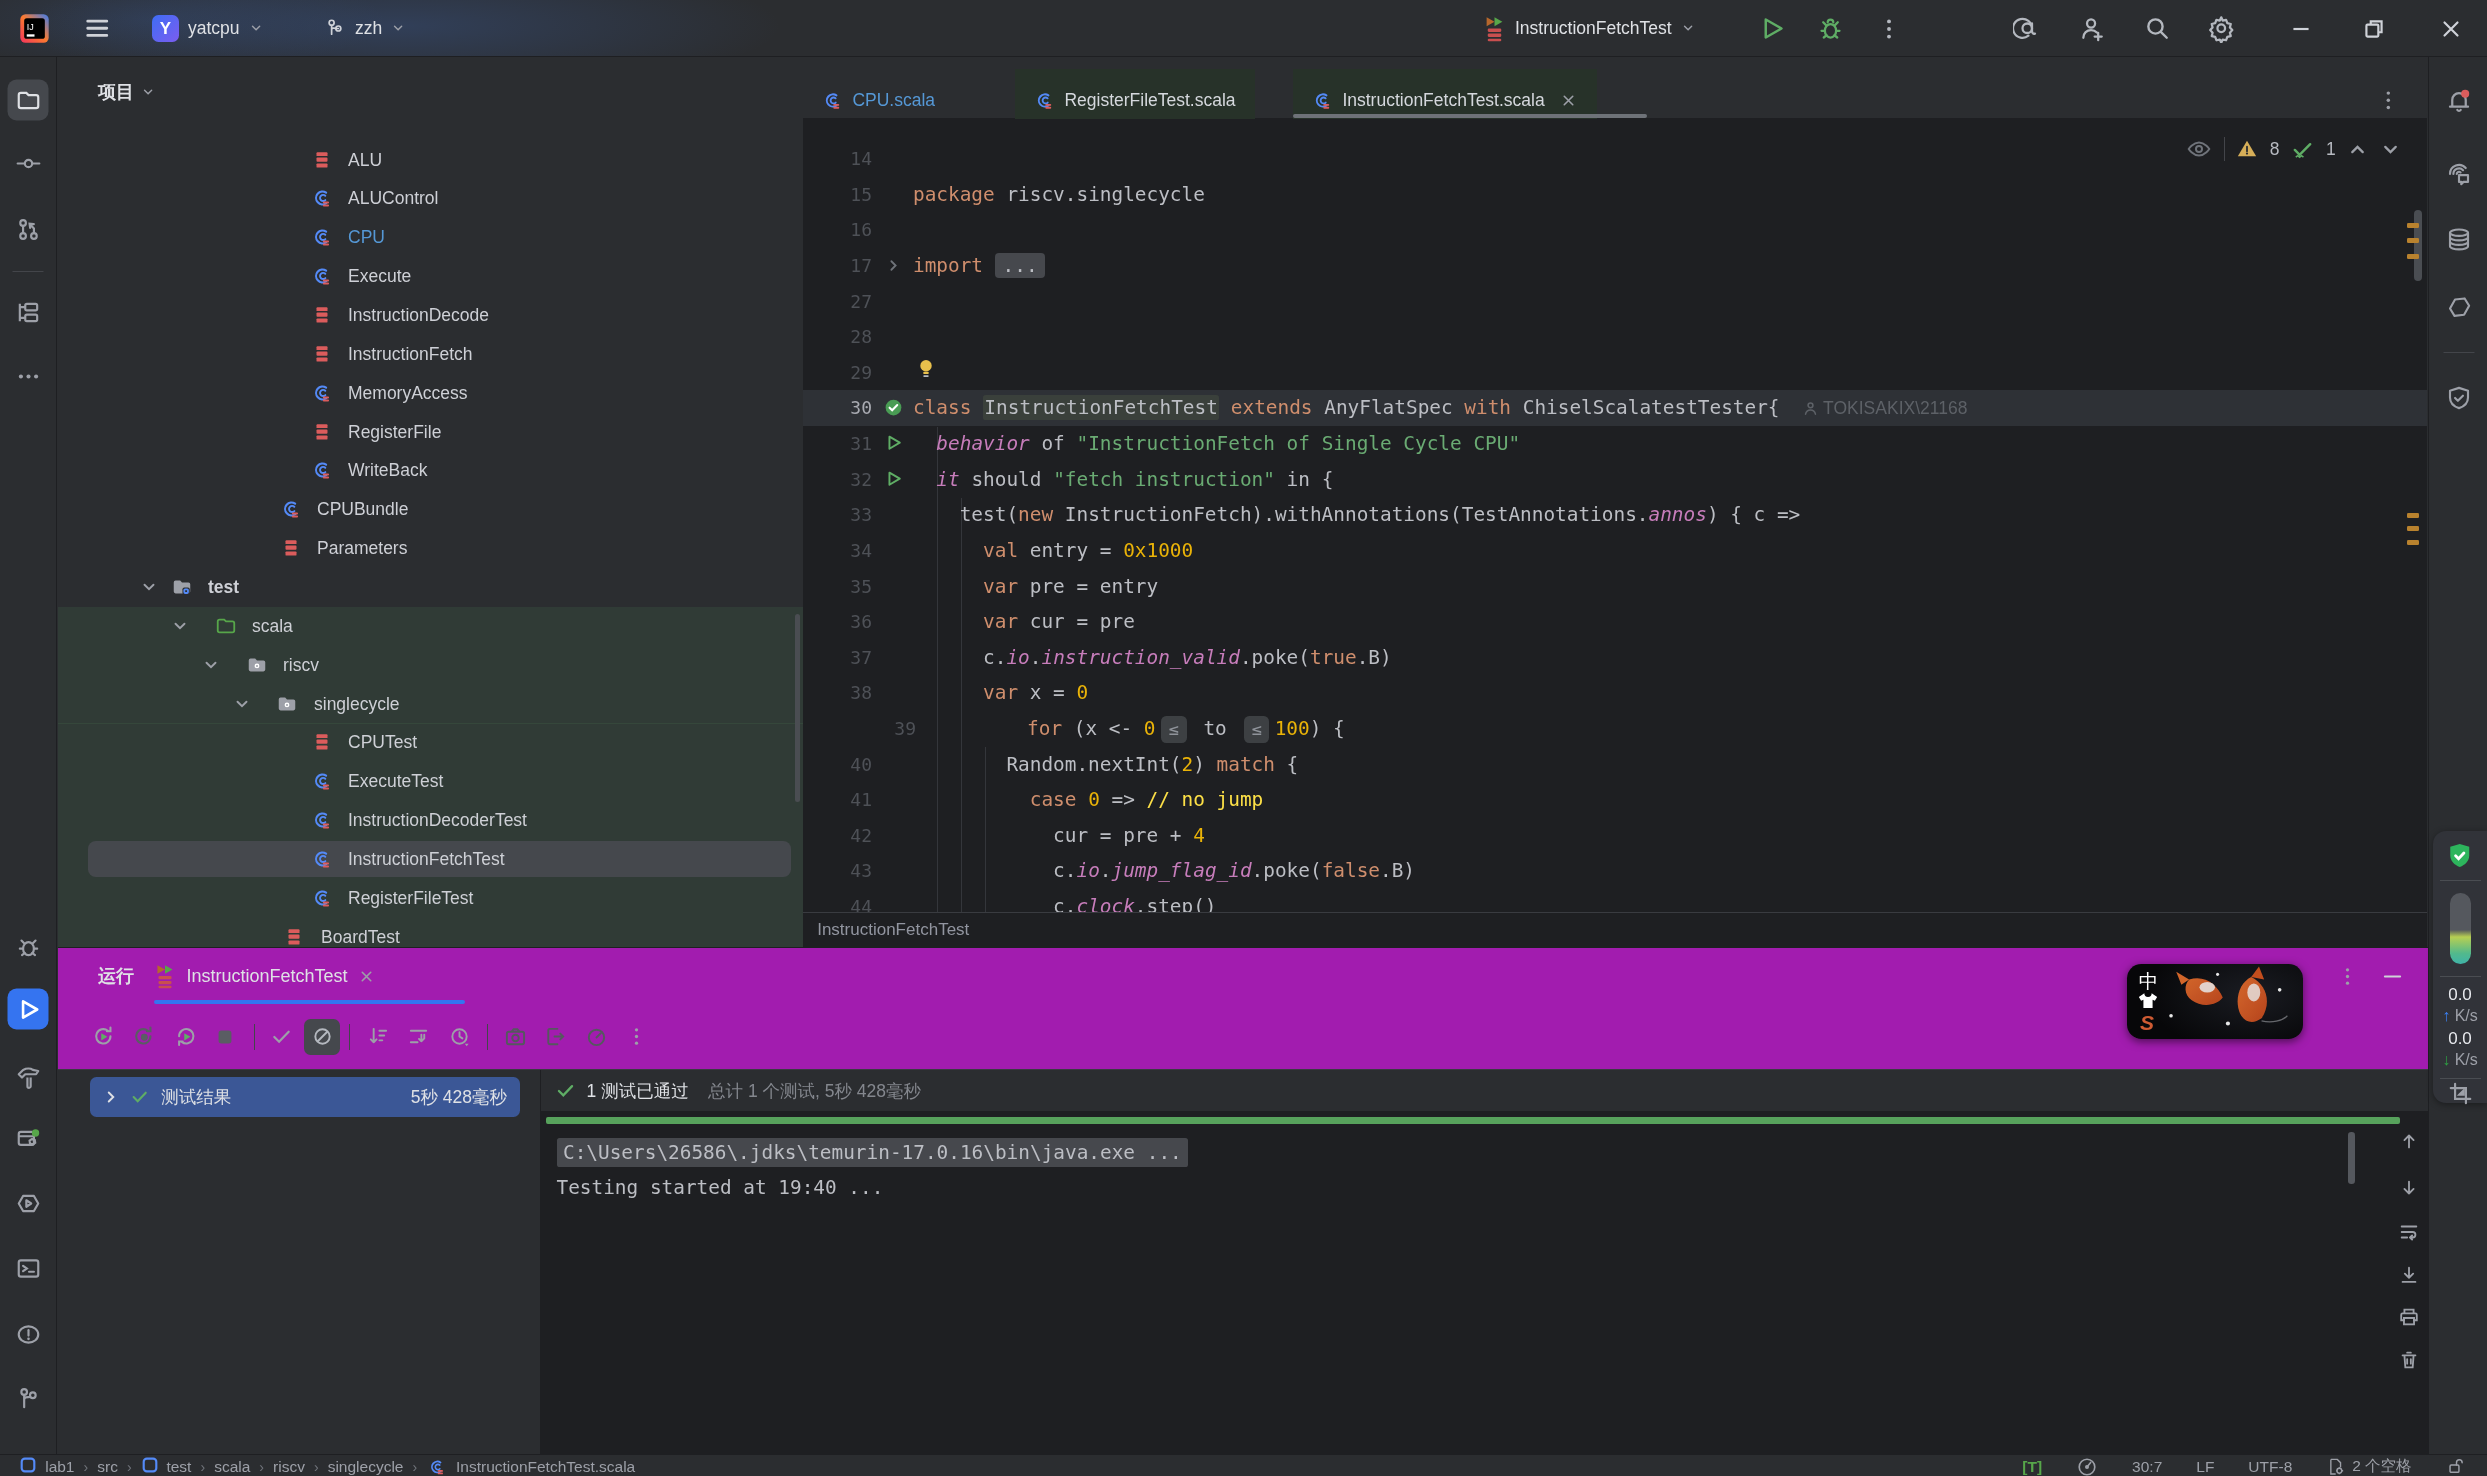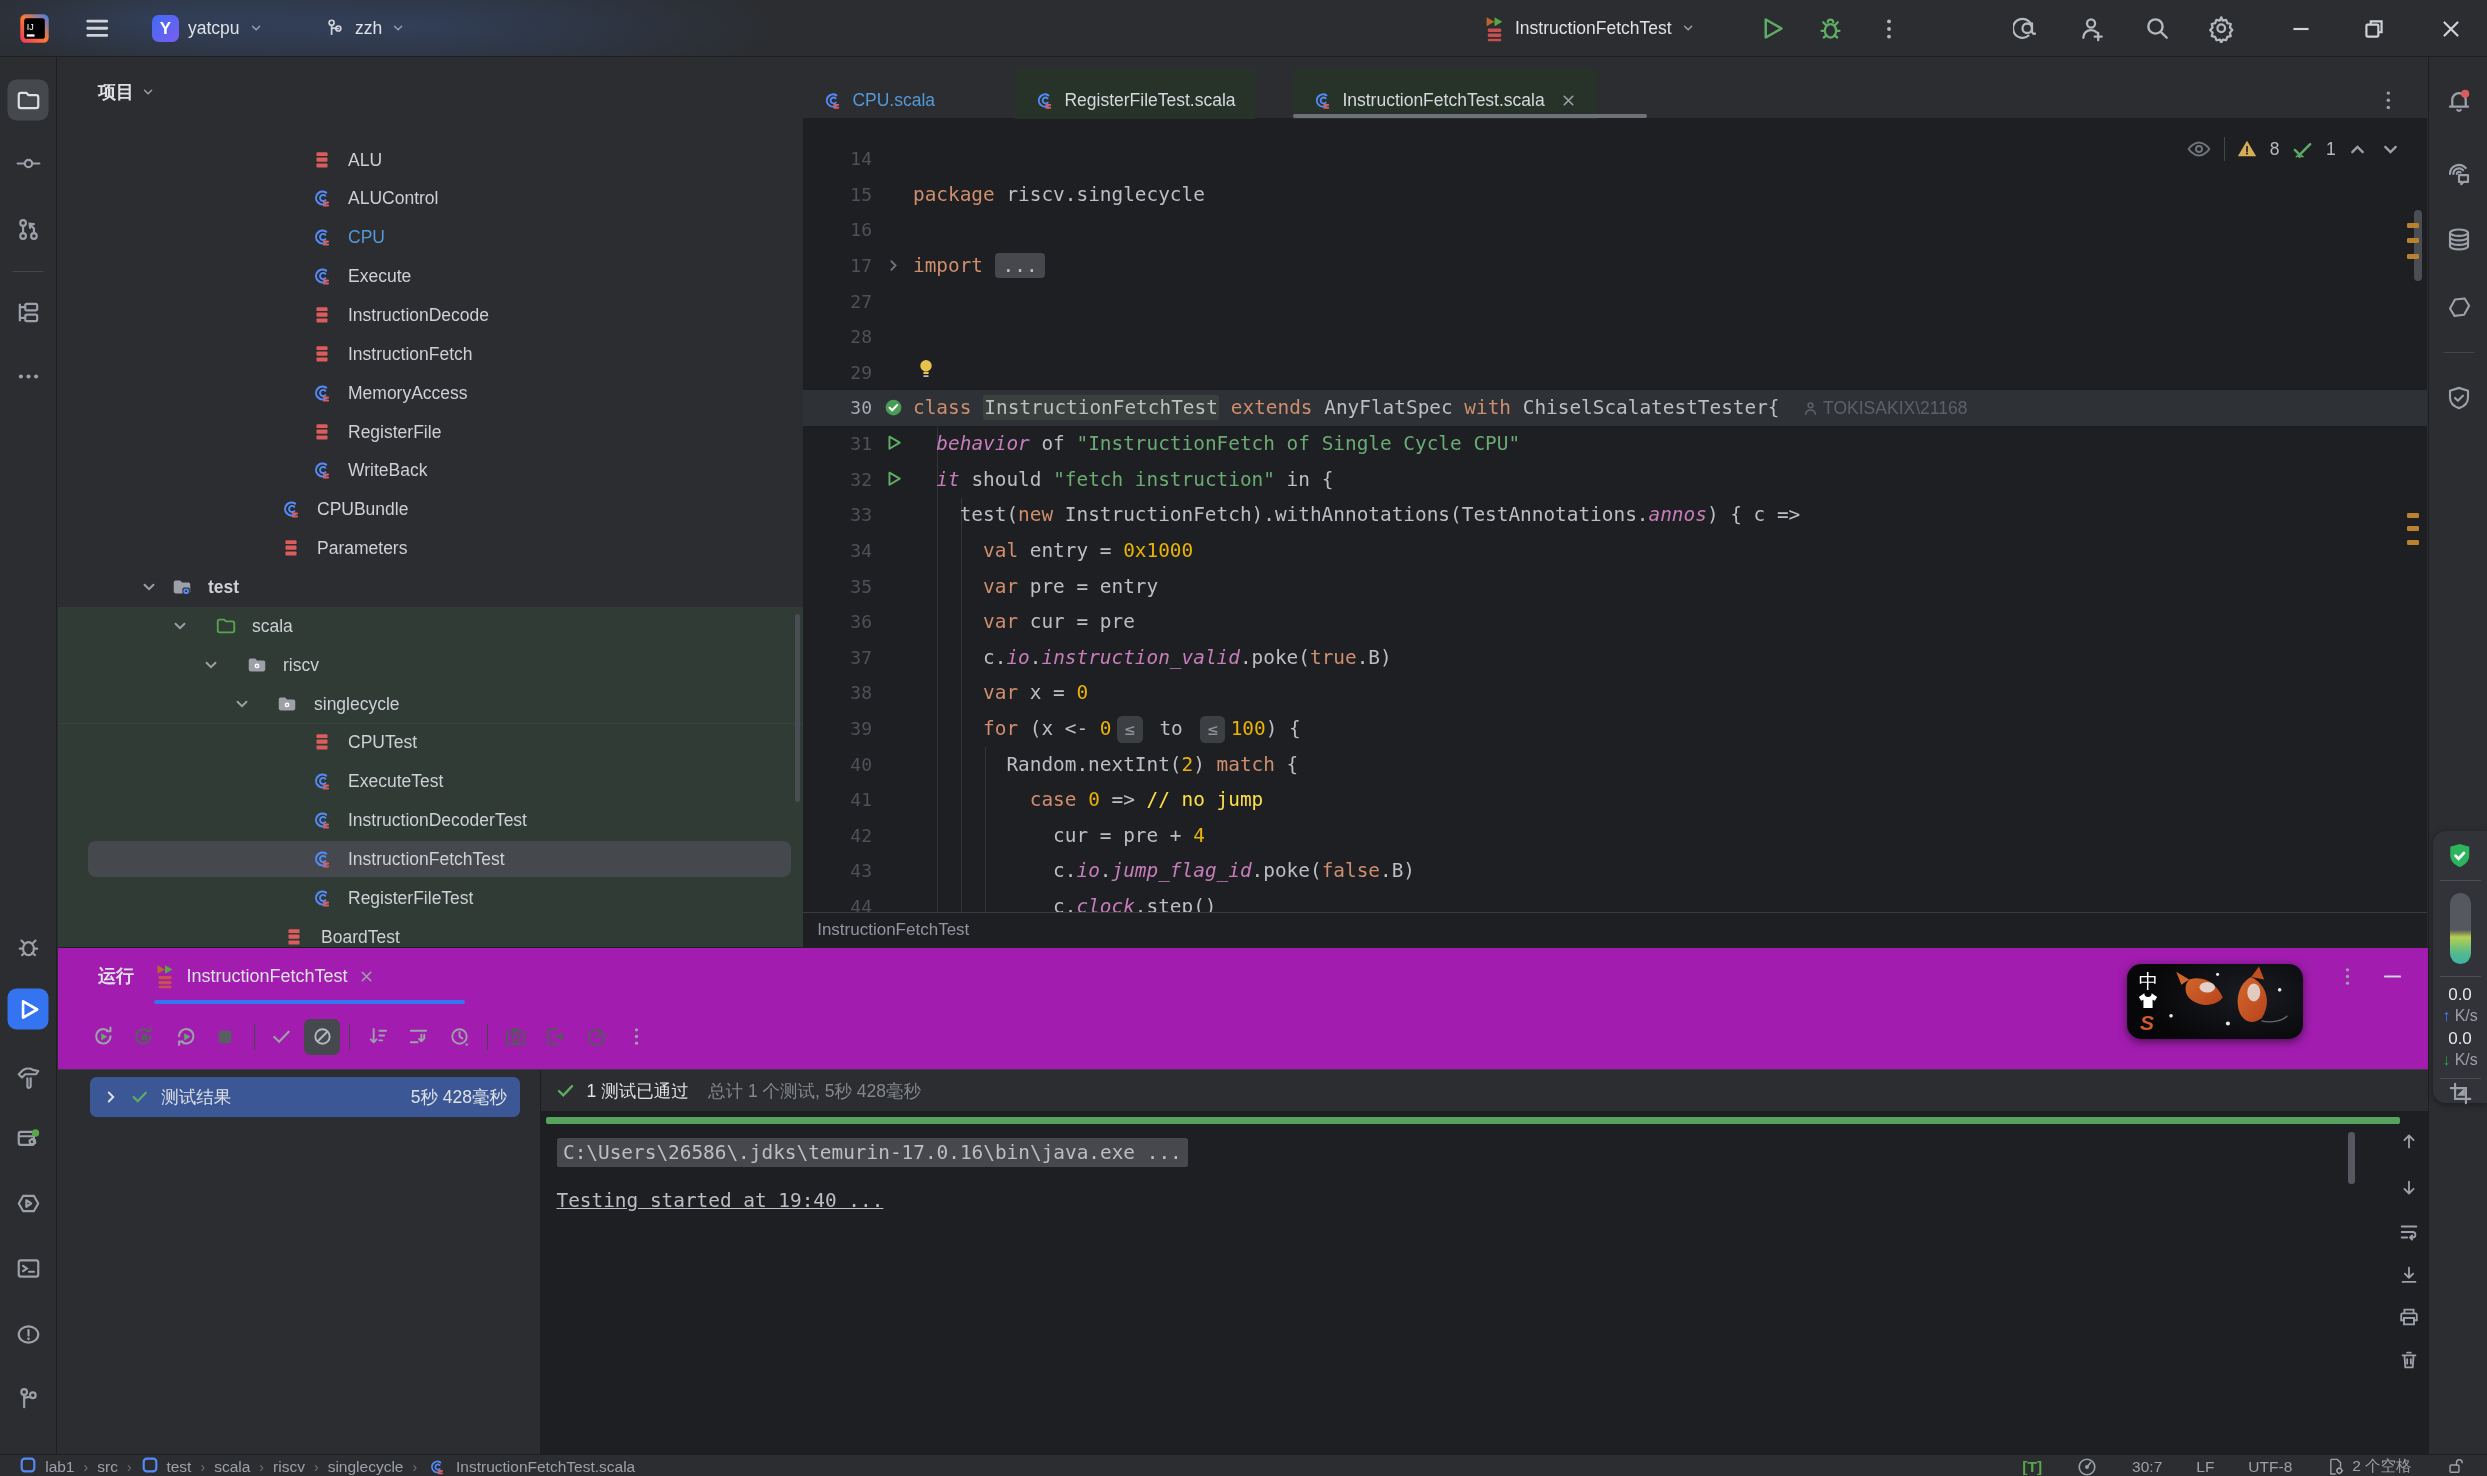--- a/index.html
+++ b/index.html
@@ -717,21 +717,21 @@
           <div class="code-row" style="top: 521px;">
             <span class="lnum">37</span>
                    <span class="gut"></span>
             <span class="ctext"><span>      c.</span><span class="tk-d">io</span><span>.</span><span class="tk-d">instruction_valid</span><span>.poke(</span><span class="tk-k">true</span><span>.B)</span></span>
           </div>
           <div class="code-row" style="top: 556px;">
             <span class="lnum">38</span>
                    <span class="gut"></span>
             <span class="ctext"><span>      </span><span class="tk-k">var</span><span> x = </span><span class="tk-n">0</span></span>
           </div>
-          <div class="code-row" style="top: 592px;">
+          <div class="code-row" style="top: 592px; margin-left: 44px;">
             <span class="lnum">39</span>
                    <span class="gut"></span>
             <span class="ctext"><span>      </span><span class="tk-k">for</span><span> (x &lt;- </span><span class="tk-n">0</span><span class="tk-i">≤</span><span> to </span><span class="tk-i">≤</span><span class="tk-n">100</span><span>) {</span></span>
           </div>
           <div class="code-row" style="top: 628px;">
             <span class="lnum">40</span>
                    <span class="gut"></span>
             <span class="ctext"><span>        Random.nextInt(</span><span class="tk-n">2</span><span>) </span><span class="tk-k">match</span><span> {</span></span>
           </div>
           <div class="code-row" style="top: 663px;">
@@ -948,21 +948,21 @@
       <div id="console-status">
         <svg width="21" height="21" viewBox="0 0 24 24">
             <path d="M4.5 12.5l5 5L19.5 7" stroke="#5fad65" stroke-width="2.6" fill="none" stroke-linecap="round"></path>
           </svg>
         <span>1 测试已通过</span>
         <span style="color:#84878e; margin-left:9px;">总计 1 个测试, 5秒 428毫秒</span>
       </div>
       <div id="console-progress"></div>
       <div id="console-lines">
           <div class="console-line" style="top: 65px;"><span class="console-chip">C:\Users\26586\.jdks\temurin-17.0.16\bin\java.exe ...</span></div>
-          <div class="console-line" style="top: 113px; text-decoration: underline;">Testing started at 19:40 ...</div>
+          <div class="console-line" style="top: 100px;">Testing started at 19:40 ...</div>
         </div>
       <div id="console-scrollthumb"></div>
       <div class="con-nav" style="top:57px;">
         <svg width="22" height="22" viewBox="0 0 24 24">
             <path d="M12 19V6M12 6l-5 5M12 6l5 5" stroke="#9da0a8" stroke-width="2" fill="none" stroke-linecap="round"></path>
           </svg>
       </div>
       <div class="con-nav" style="top:104px;">
         <svg width="22" height="22" viewBox="0 0 24 24">
             <path d="M12 5v13M12 18l-5-5M12 18l5-5" stroke="#9da0a8" stroke-width="2" fill="none" stroke-linecap="round"></path>

